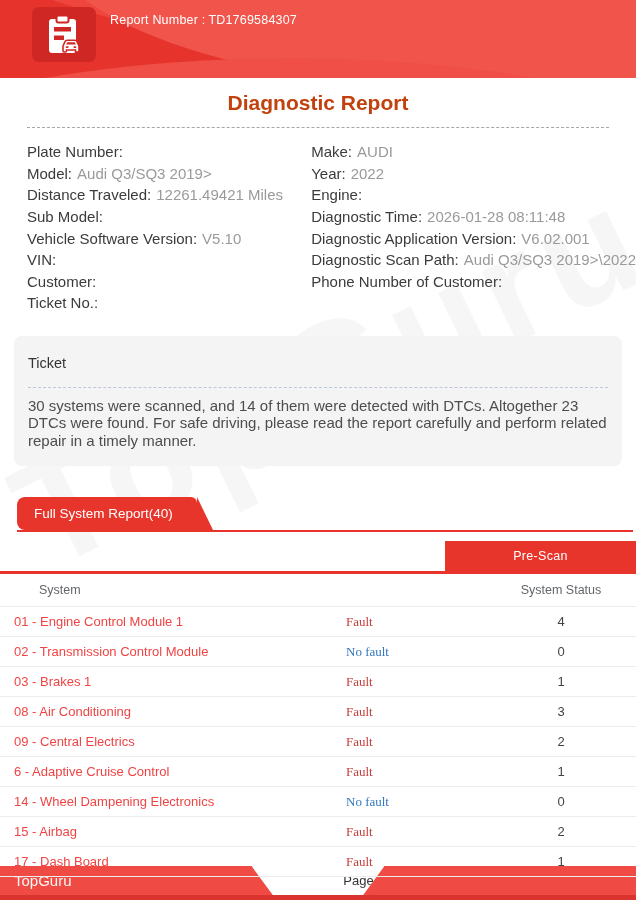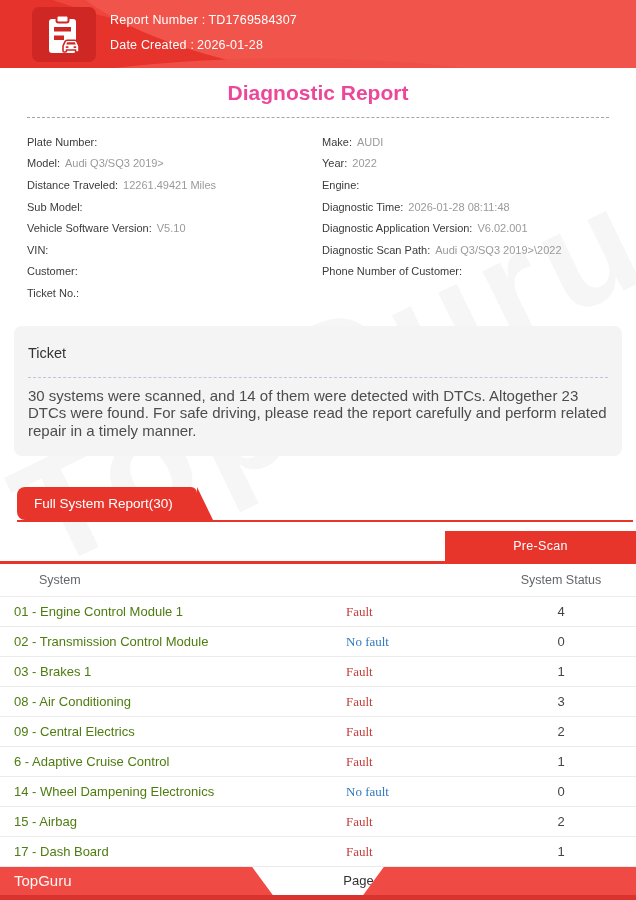--- a/index.html
+++ b/index.html
@@ -1,44 +1,44 @@
 <!DOCTYPE html>
 <html><head>
 <meta charset="utf-8">
 <style>
   html,body{margin:0;padding:0;background:#fff;}
   .page{
     position:relative;width:636px;height:900px;overflow:hidden;background:#fff;
     font-family:"Liberation Sans", sans-serif;color:#333;
   }
   
-  .topbar{position:relative;height:68px;background:#e6332b;overflow:hidden;}
+  .topbar{position:relative;height:78px;background:#e6332b;overflow:hidden;}
   .wave{position:absolute;border-radius:50%;}
   .wave1{width:980px;height:420px;left:-120px;top:-370px;background:#ee453d;}
   .wave2{width:900px;height:320px;left:40px;top:-230px;background:#f0544b;}
   .wave3{width:1100px;height:380px;left:-260px;top:58px;background:#ef4f46;}
   .icon-box{
     position:absolute;left:32px;top:7px;width:64px;height:55px;background:#cf2724;
     border-radius:7px;display:flex;align-items:center;justify-content:center;
   }
   .head-lines{position:absolute;left:110px;top:13px;color:#fff;font-size:12.5px;}
   .head-line{margin-bottom:11px;letter-spacing:.2px;}
   .head-line span{margin-right:3px;}
   
-  .title{margin:13px 0 0;text-align:center;font-size:21px;font-weight:700;color:#ec4899;position:relative;z-index:2;}
+  .title{margin:13px 0 0;text-align:center;font-size:21px;font-weight:700;color:#c2410c;position:relative;z-index:2;}
   .title-divider{border-top:1px dashed #a6a6a6;margin:12px 27px 0;position:relative;z-index:2;}
   
   .watermark{
     position:absolute;left:-30px;top:290px;width:720px;text-align:center;
     font-size:150px;font-weight:700;letter-spacing:8px;color:rgba(70,70,70,0.05);
     transform:rotate(-26deg);z-index:0;pointer-events:none;white-space:nowrap;
   }
   .content{position:relative;z-index:1;}
   
-  .info{display:flex;margin:13px 0 0 27px;font-size:11px;}
+  .info{display:flex;margin:13px 0 0 27px;font-size:15px;}
   .info .col{width:295px;}
   .info .col.right{width:auto;}
   .info-row{height:21.6px;display:flex;align-items:center;white-space:nowrap;}
   .info-row .lbl{color:#3b3b3b;}
   .info-row .val{color:#9a9a9a;margin-left:5px;}
   
   .summary-card{margin:22px 14px 0;background:#f4f4f5;border-radius:8px;padding:19px 14px 17px;}
   .summary-title{font-size:14.5px;color:#333;}
   .summary-divider{border-top:1.5px dashed #bcc8d6;margin-top:16px;}
   .summary-text{margin-top:9px;font-size:15px;line-height:17.5px;color:#4d4d4d;}
@@ -58,21 +58,21 @@
   .prescan{
     position:absolute;right:0;top:0;width:191px;height:30px;background:#e8352c;color:#fff;
     font-size:12.5px;display:flex;align-items:center;justify-content:center;letter-spacing:.3px;
   }
   .thick-line{height:3px;background:#e8352c;}
   .grid{display:grid;grid-template-columns:1fr 140px 150px;align-items:center;}
   .thead{height:32px;border-bottom:1px solid #ececec;font-size:12.5px;color:#63666b;padding-left:25px;}
   .thead .c1{padding-left:14px;}
   .thead .c3{text-align:center;}
   .row{height:30px;border-bottom:1px solid #ececec;box-sizing:border-box;font-size:13px;}
-  .cell.name{padding-left:14px;color:#4d7c0f;}
+  .cell.name{padding-left:14px;color:#ef4444;}
   .cell.status{text-align:left;font-family:Liberation Serif, serif;}
   .cell.count{text-align:center;color:#444;}
   .fault{color:#c4403c;}
   .no-fault{color:#3179bd;}
   
   .footer{position:absolute;left:0;right:0;bottom:0;height:34px;background:#f04a44;}
   .fstrip{position:absolute;left:0;right:0;bottom:0;height:5px;background:#da332d;}
   .brand{position:absolute;left:14px;top:0;height:29px;display:flex;align-items:center;
     color:rgba(255,255,255,.95);font-size:15px;}
   .notch{
@@ -101,23 +101,20 @@
           <rect x="4.6" y="7.2" width="3" height="1.8" rx="0.9" fill="#cf2724"></rect>
           <rect x="12.4" y="7.2" width="3" height="1.8" rx="0.9" fill="#cf2724"></rect>
           <path d="M5.2 5.6 L6.2 3.2 L13.8 3.2 L14.8 5.6 Z" fill="#cf2724"></path>
         </g>
       </svg>
     </div>
     <div class="head-lines">
       <div class="head-line">
         <span>Report Number :</span><span>TD1769584307</span>
       </div>
-      <div class="head-line">
-        <span>Date Created :</span><span>2026-01-28</span>
-      </div>
     </div>
   </header>
 
   <div class="watermark">TopGuru</div>
 
   <div class="content">
 
     <h1 class="title">Diagnostic Report</h1>
     <div class="title-divider"></div>
 
@@ -203,21 +200,21 @@
         </div>
     </div>
 
     <section class="summary-card">
       <div class="summary-title">Ticket</div>
       <div class="summary-divider"></div>
       <div class="summary-text">30 systems were scanned, and 14 of them were detected with DTCs. Altogether 23 DTCs were found. For safe driving, please read the report carefully and perform related repair in a timely manner.</div>
     </section>
 
     <div class="ribbon">
-      <span>Full System Report(30)</span>
+      <span>Full System Report(40)</span>
     </div>
     <div class="ribbon-underline"></div>
 
     <div class="prescan-row">
       <div class="prescan">Pre-Scan</div>
     </div>
     <div class="thick-line"></div>
 
     <div class="thead grid">
       <div class="c1">System</div>

